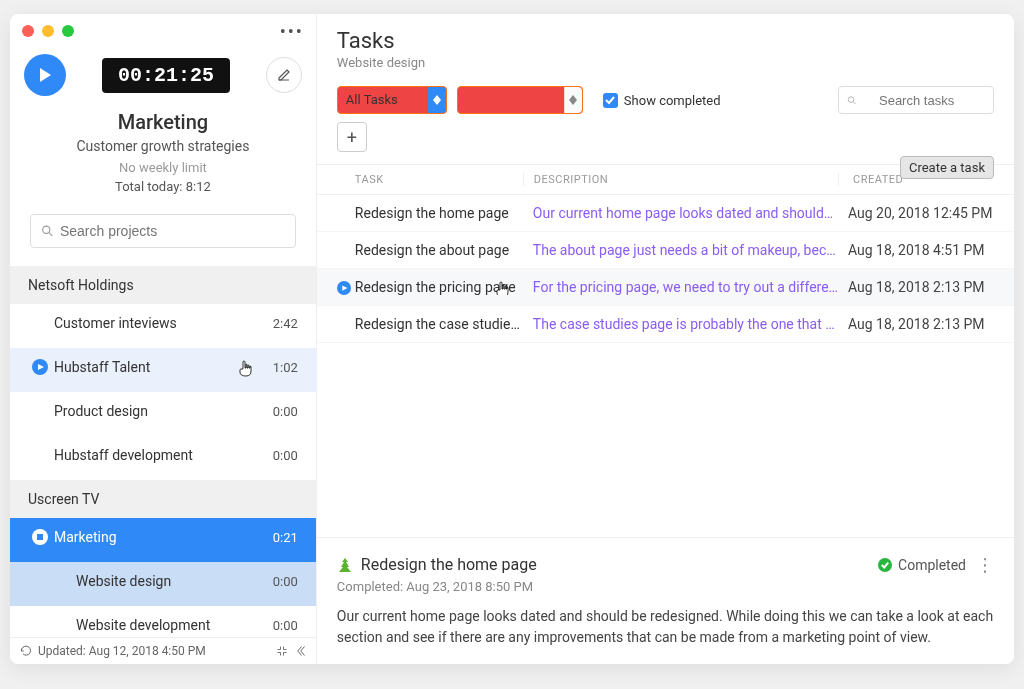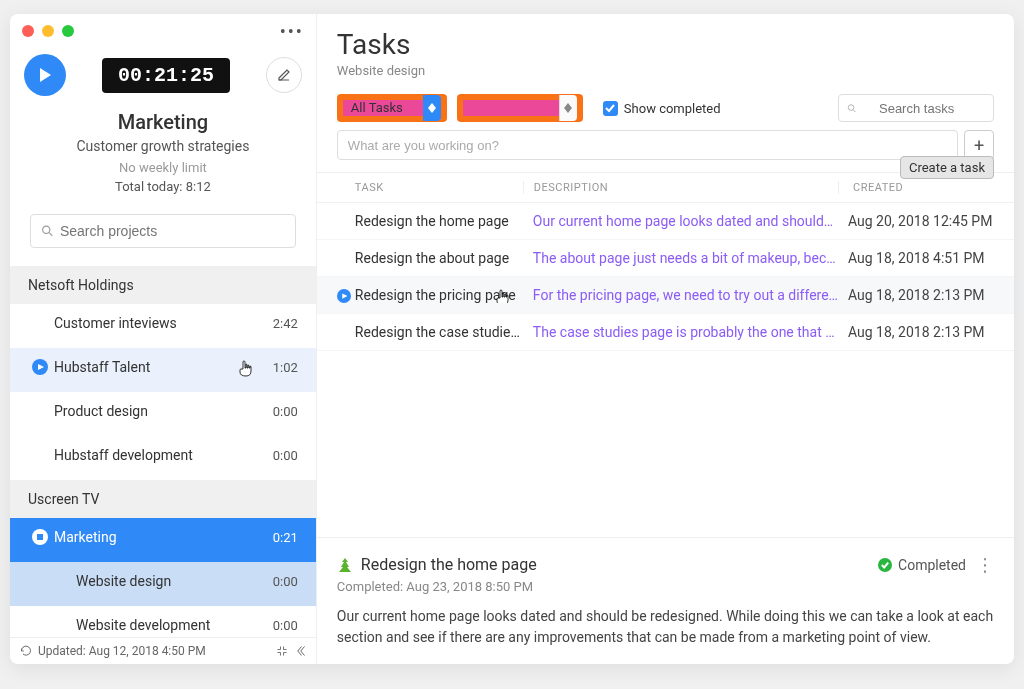--- a/index.html
+++ b/index.html
@@ -129,31 +129,31 @@
 }
 .statusbar .spacer { flex: 1; }
 .statusbar svg { width: 12px; height: 12px; stroke: #666; fill: none; }
 .main {
   flex: 1;
   display: flex;
   flex-direction: column;
   position: relative;
 }
 .main-head { padding: 14px 20px 10px; }
-.main-title { font-size: 28px; font-weight: 400; margin-bottom: 2px; }
+.main-title { font-size: 22px; font-weight: 400; margin-bottom: 2px; }
 .main-sub { font-size: 13px; color: #888; }
 .filter-row {
   padding: 6px 20px 8px;
   display: flex; align-items: center; gap: 10px;
 }
 .select {
   display: inline-flex; align-items: center;
-  border: 6px solid #f97316; border-radius: 4px;
+  border: 1px solid #f97316; border-radius: 4px;
   height: 28px;
-  background: #ec4899;
+  background: #ef4444;
   min-width: 110px;
   position: relative;
 }
 .select .sel-label { padding: 0 8px; font-size: 13px; line-height: 26px; flex: 1; }
 .select .sel-arrows {
   width: 18px; height: 26px;
   background: #2f8af7;
   border-top-right-radius: 4px;
   border-bottom-right-radius: 4px;
   display: flex; flex-direction: column; justify-content: center; align-items: center;
@@ -419,21 +419,20 @@
       <div class="search-tasks">
         <svg viewBox="0 0 16 16">
             <circle cx="6.5" cy="6.5" r="4.5" fill="none" stroke="#aaa" stroke-width="1.4"></circle>
             <line x1="10" y1="10" x2="14" y2="14" stroke="#aaa" stroke-width="1.4"></line>
           </svg>
         <input type="text" placeholder="Search tasks" style="">
       </div>
     </div>
 
     <div class="newtask-row">
-      <input class="newtask-input" type="text" placeholder="What are you working on?" style="">
       <div class="add-btn">+</div>
     </div>
     <div class="tooltip">Create a task</div>
 
     <div class="thead">
       <div class="col-task">TASK</div>
       <div class="col-desc">DESCRIPTION</div>
       <div class="col-created">CREATED</div>
     </div>
 

